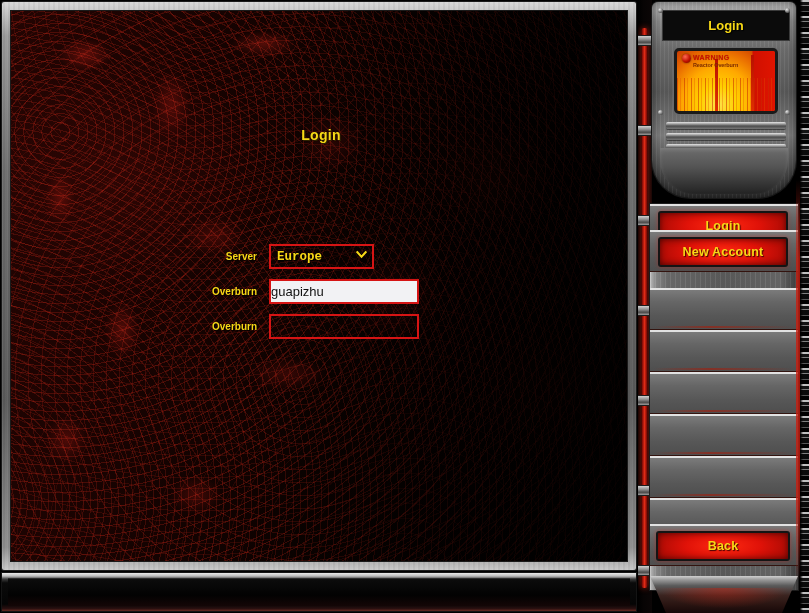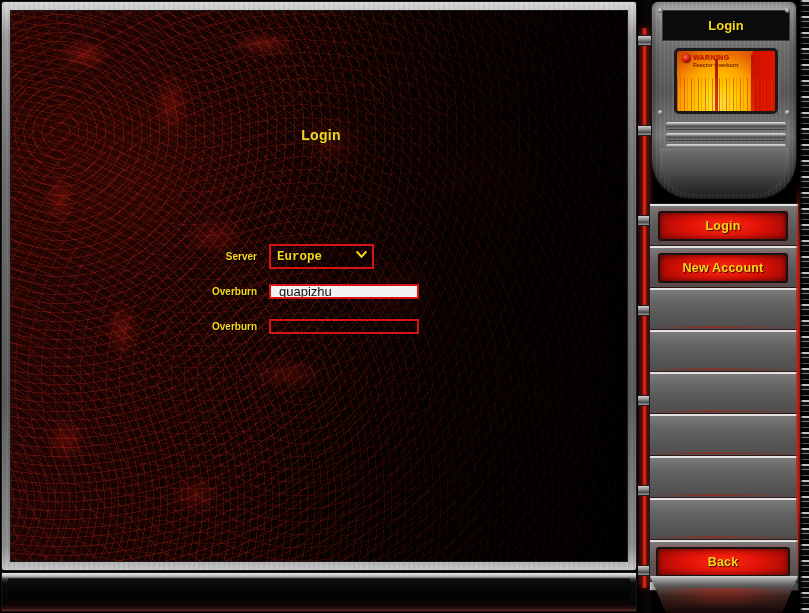--- a/index.html
+++ b/index.html
@@ -130,30 +130,29 @@
     text-align: right;
     padding-right: 12px;
     color: #f7d816;
     font-size: 10px;
     font-weight: bold;
     text-shadow: 1px 1px 1px rgba(0,0,0,.95);
     box-sizing: border-box;
   }
   .fld {
     box-sizing: border-box;
-    height: 15px;
+    height: 25px;
     border: 2px solid #d61414;
     background: transparent;
     color: #f7d816;
     font-family: "Liberation Sans", sans-serif;
     font-size: 12.5px;
     font-weight: bold;
-    padding: 0 8px;
+    padding: 0 0;
     outline: none;
-    text-decoration: underline;
   }
   .sel-wrap {
     position: relative;
     width: 105px;
     height: 25px;
   }
   .sel-wrap select {
     width: 105px;
     height: 25px;
     -webkit-appearance: none;
@@ -585,30 +584,30 @@
         <div class="bolt" style="left:133px;top:6px"></div>
         <div class="bolt" style="left:6px;top:108px"></div>
         <div class="bolt" style="left:133px;top:108px"></div>
       </div>
     </div>
 
     <div class="rack" id="button-rack">
         <div class="slot" style="top: 0px;">
           <div class="btn">Login</div>
         </div>
-        <div class="slot" style="top: 42px;">
+        <div class="slot" style="top: 26px;">
           <div class="btn">New Account</div>
         </div>
         <div class="slot empty" style="top: 84px;"></div>
         <div class="slot empty" style="top: 126px;"></div>
         <div class="slot empty" style="top: 168px;"></div>
         <div class="slot empty" style="top: 210px;"></div>
         <div class="slot empty" style="top: 252px;"></div>
         <div class="slot empty" style="top: 294px;"></div>
-        <div class="slot" style="top: 336px; padding-left: 9px;">
+        <div class="slot" style="top: 320px; padding-left: 9px;">
           <div class="btn wide">Back</div>
         </div>
       </div>
 
     <div class="base"></div>
     <div class="base-glow"></div>
 
     <div class="sidebar-edge-red"></div>
     <div class="ribbon"></div>
   </div>

